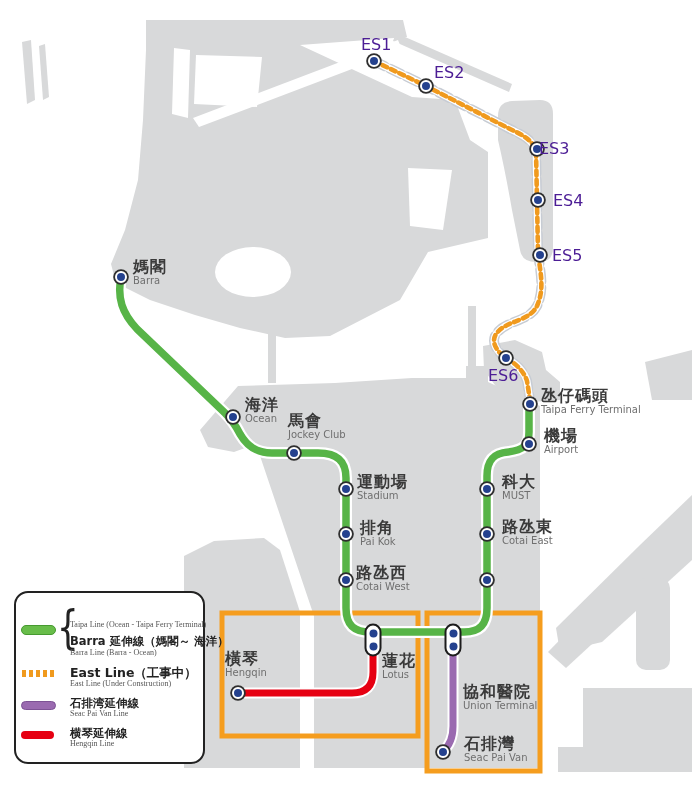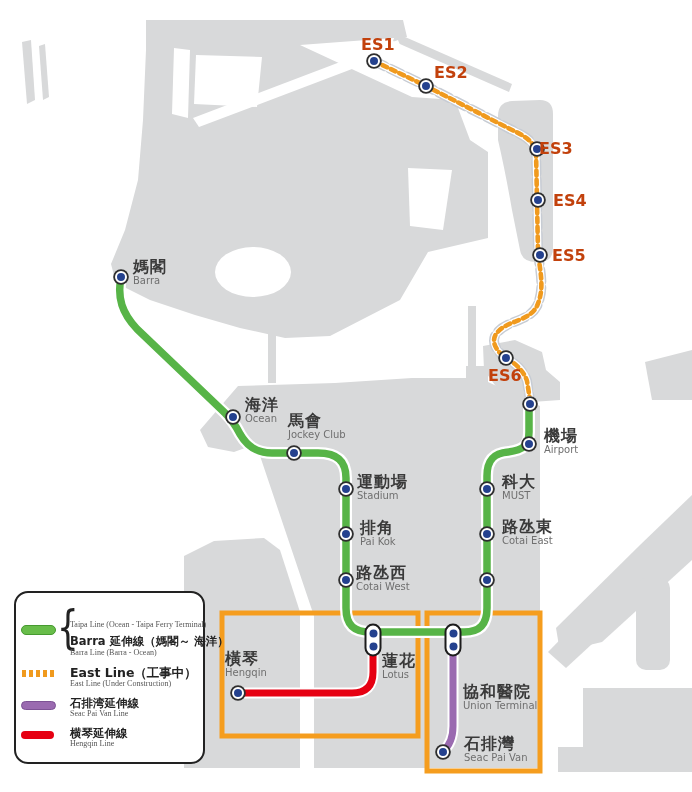--- a/index.html
+++ b/index.html
@@ -11,21 +11,21 @@
        border:2.6px solid #fff;box-shadow:0 0 0 1.8px #2e2e2e;transform:translate(-50%,-50%);}
   
   .capsule{position:absolute;width:13px;height:29px;background:#fff;border:2px solid #1c1c1c;
            border-radius:9px;transform:translate(-50%,-50%);display:flex;flex-direction:column;
            align-items:center;justify-content:space-evenly;}
   .cdot{width:8px;height:8px;border-radius:50%;background:#24418e;}
   
   .lbl{position:absolute;line-height:1.04;white-space:nowrap;}
   .lbl .zh{font-size:16px;font-weight:bold;color:#3a3a3a;letter-spacing:1px;}
   .lbl .en{font-size:10px;color:#6f6f6f;margin-top:0;}
-  .es{position:absolute;font-size:16px;font-weight:700;color:#c2410c;white-space:nowrap;}
+  .es{position:absolute;font-size:16px;font-weight:400;color:#4c1d95;white-space:nowrap;}
   
   .legend{position:absolute;left:14px;top:591px;width:191px;height:173px;background:#fff;
           border:2.5px solid #222;border-radius:14px;box-sizing:border-box;}
   .legend .sw{position:absolute;}
   .sw-green{left:5px;top:32px;width:33px;height:8px;background:#68bd4a;border:1.5px solid #469a30;border-radius:6px;}
   .sw-orange{left:6px;top:77px;width:33px;height:7px;
              background:repeating-linear-gradient(90deg,#f09a1e 0 4px,rgba(0,0,0,0) 4px 7px);}
   .sw-purple{left:5px;top:108px;width:33px;height:7px;background:#9a6ab0;border:1px solid #7d5295;border-radius:5px;}
   .sw-red{left:5px;top:138px;width:33px;height:8px;background:#e60012;border-radius:5px;}
   .legend .brace{position:absolute;left:41px;top:11px;font-size:34px;color:#222;
@@ -158,20 +158,24 @@
   <div class="en">MUST</div>
 </div>
 <div class="lbl" style="left:502px;top:519px">
   <div class="zh">路氹東</div>
   <div class="en">Cotai East</div>
 </div>
 <div class="lbl" style="left:544px;top:428px">
   <div class="zh">機場</div>
   <div class="en">Airport</div>
 </div>
+<div class="lbl" style="left:541px;top:388px">
+  <div class="zh">氹仔碼頭</div>
+  <div class="en">Taipa Ferry Terminal</div>
+</div>
 <div class="lbl" style="left:382px;top:653px">
   <div class="zh">蓮花</div>
   <div class="en">Lotus</div>
 </div>
 <div class="lbl" style="left:225px;top:651px">
   <div class="zh">橫琴</div>
   <div class="en">Hengqin</div>
 </div>
 <div class="lbl" style="left:463px;top:684px">
   <div class="zh">協和醫院</div>

